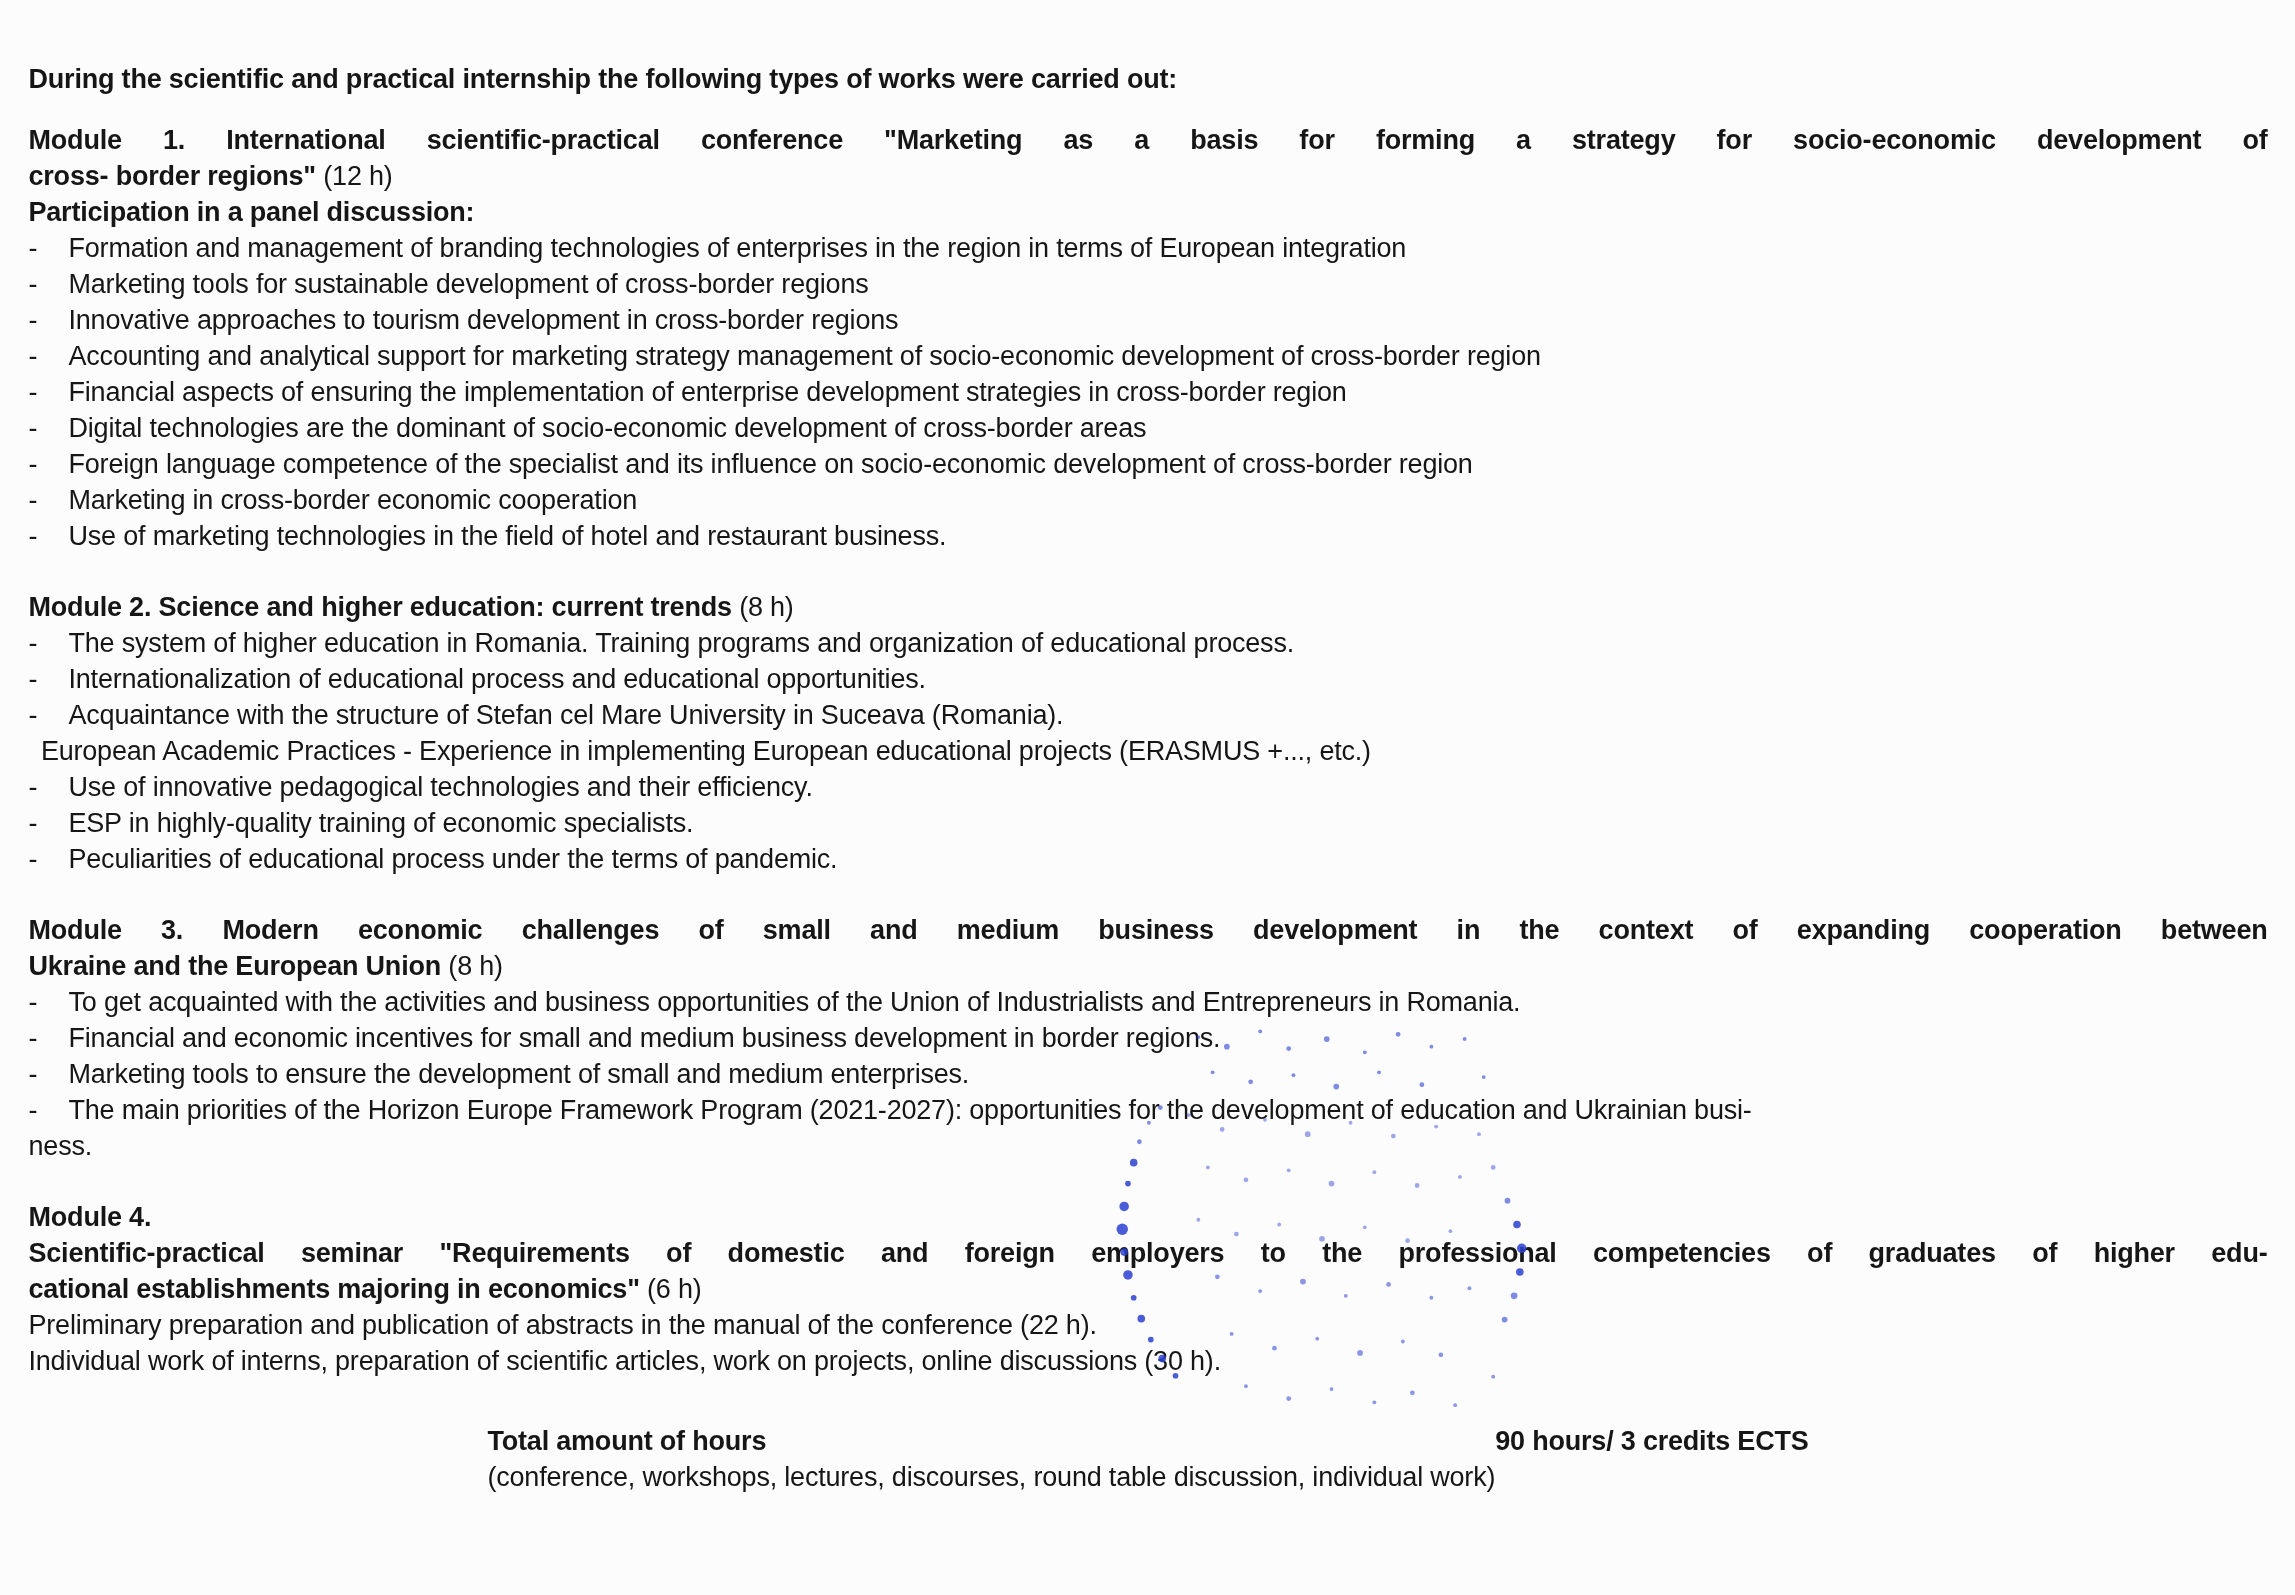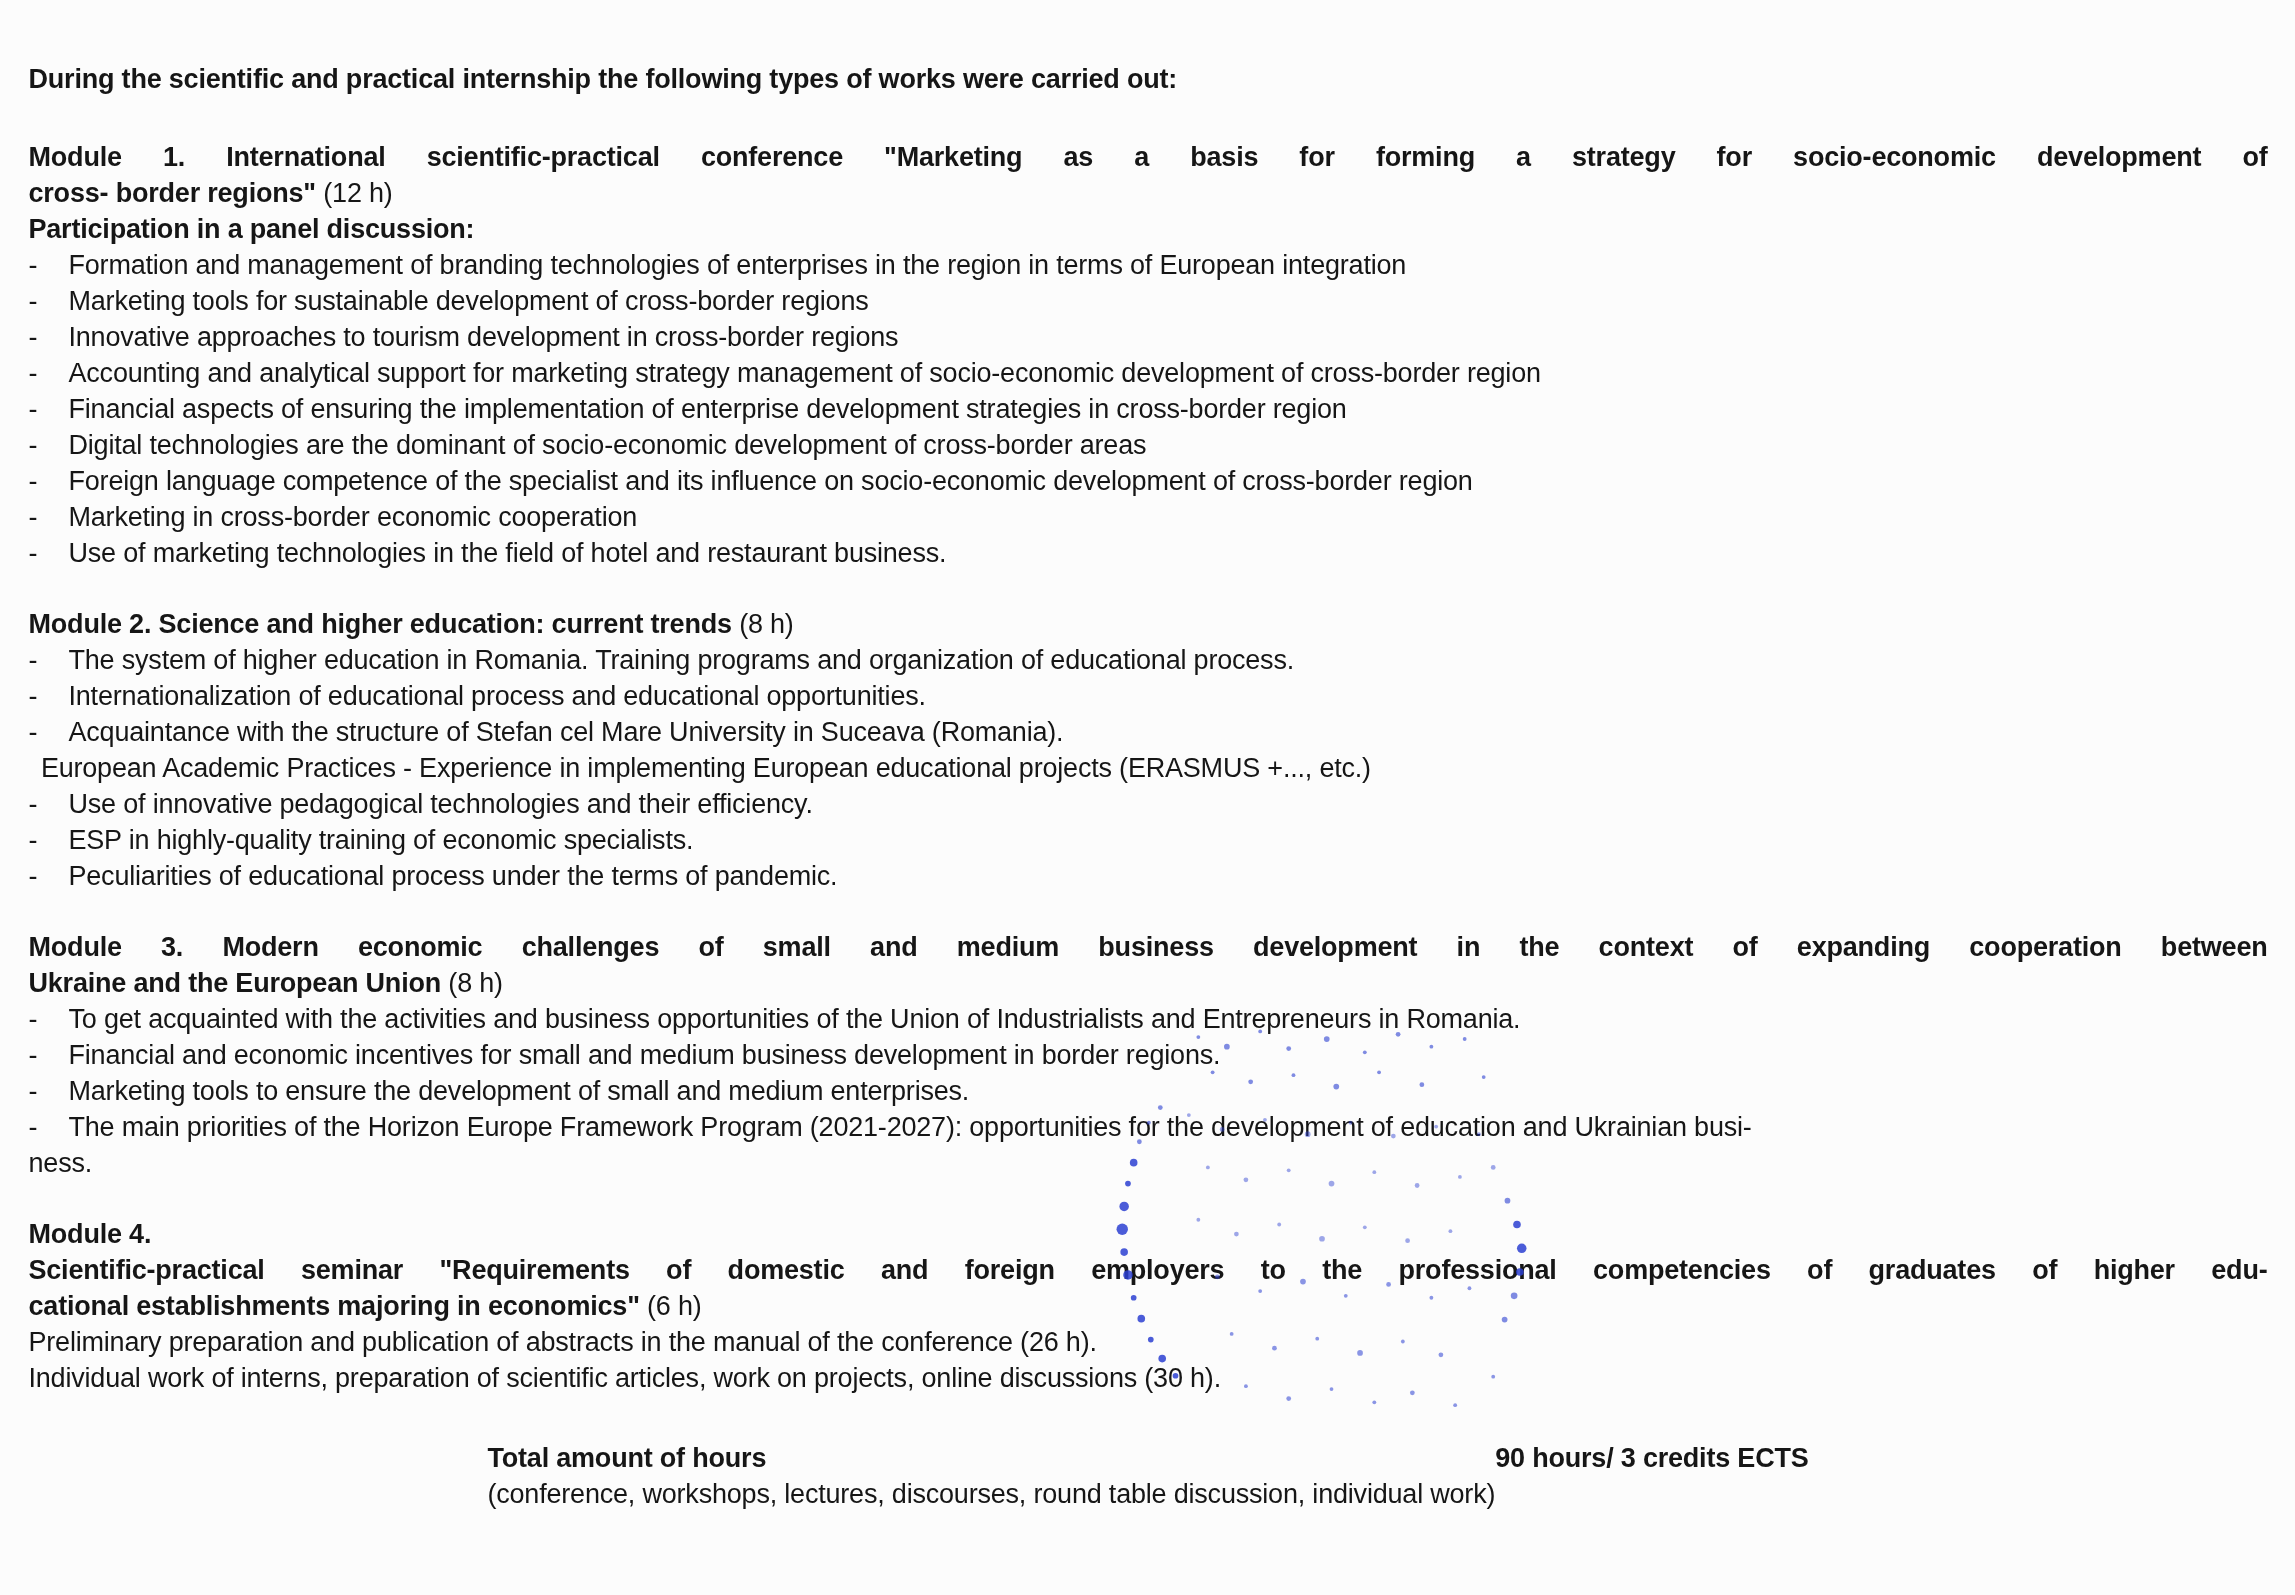--- a/index.html
+++ b/index.html
@@ -12,21 +12,21 @@
     letter-spacing:-0.2px;
     color:#161616;
     overflow:hidden;
   }
   .content { padding:61px 28.5px 0 28.5px; }
   p { margin:0; }
   .b { font-weight:bold; }
   .jline { display:block; text-align:justify; text-align-last:justify; }
   .module { margin-top:35px; }
   .intro { font-weight:bold; }
-  .m1 { margin-top:42px; }
+  .m1 { margin-top:25px; }
   .bullet .mk { display:inline-block; width:40px; }
   .bullet.cont .mk { width:12.4px; }
   .bt { white-space:pre-line; }
   .footer { margin-top:44px; display:flex; justify-content:center; align-items:flex-start; }
   .footer-left { }
   .total-label { font-weight:bold; }
   .total-note { }
   .total-value { font-weight:bold; white-space:nowrap; }
   .stamp { position:absolute; left:1084px; top:1020px; width:476px; height:409px; pointer-events:none; }
 </style>
@@ -68,21 +68,21 @@
       <p class="bullet"><span class="mk">-</span><span class="bt">To get acquainted with the activities and business opportunities of the Union of Industrialists and Entrepreneurs in Romania.</span></p>
       <p class="bullet"><span class="mk">-</span><span class="bt">Financial and economic incentives for small and medium business development in border regions.</span></p>
       <p class="bullet"><span class="mk">-</span><span class="bt">Marketing tools to ensure the development of small and medium enterprises.</span></p>
       <p class="bullet"><span class="mk">-</span><span class="bt">The main priorities of the Horizon Europe Framework Program (2021-2027): opportunities for the development of education and Ukrainian busi-
 ness.</span></p>
     </section>
 
     <section class="module">
       <p class="b">Module 4.</p>
       <p><span class="b jline">Scientific-practical seminar "Requirements of domestic and foreign employers to the professional competencies of graduates of higher edu-</span><span class="b">cational establishments majoring in economics"</span><span> (6 h)</span></p>
-      <p>Preliminary preparation and publication of abstracts in the manual of the conference (26 h).</p>
+      <p>Preliminary preparation and publication of abstracts in the manual of the conference (22 h).</p>
       <p>Individual work of interns, preparation of scientific articles, work on projects, online discussions (30 h).</p>
     </section>
 
     <div class="footer">
       <div class="footer-left">
         <p class="total-label">Total amount of  hours</p>
         <p class="total-note">(conference, workshops, lectures, discourses, round table discussion, individual work)</p>
       </div>
       <p class="total-value">90 hours/ 3 credits ECTS</p>
     </div>

